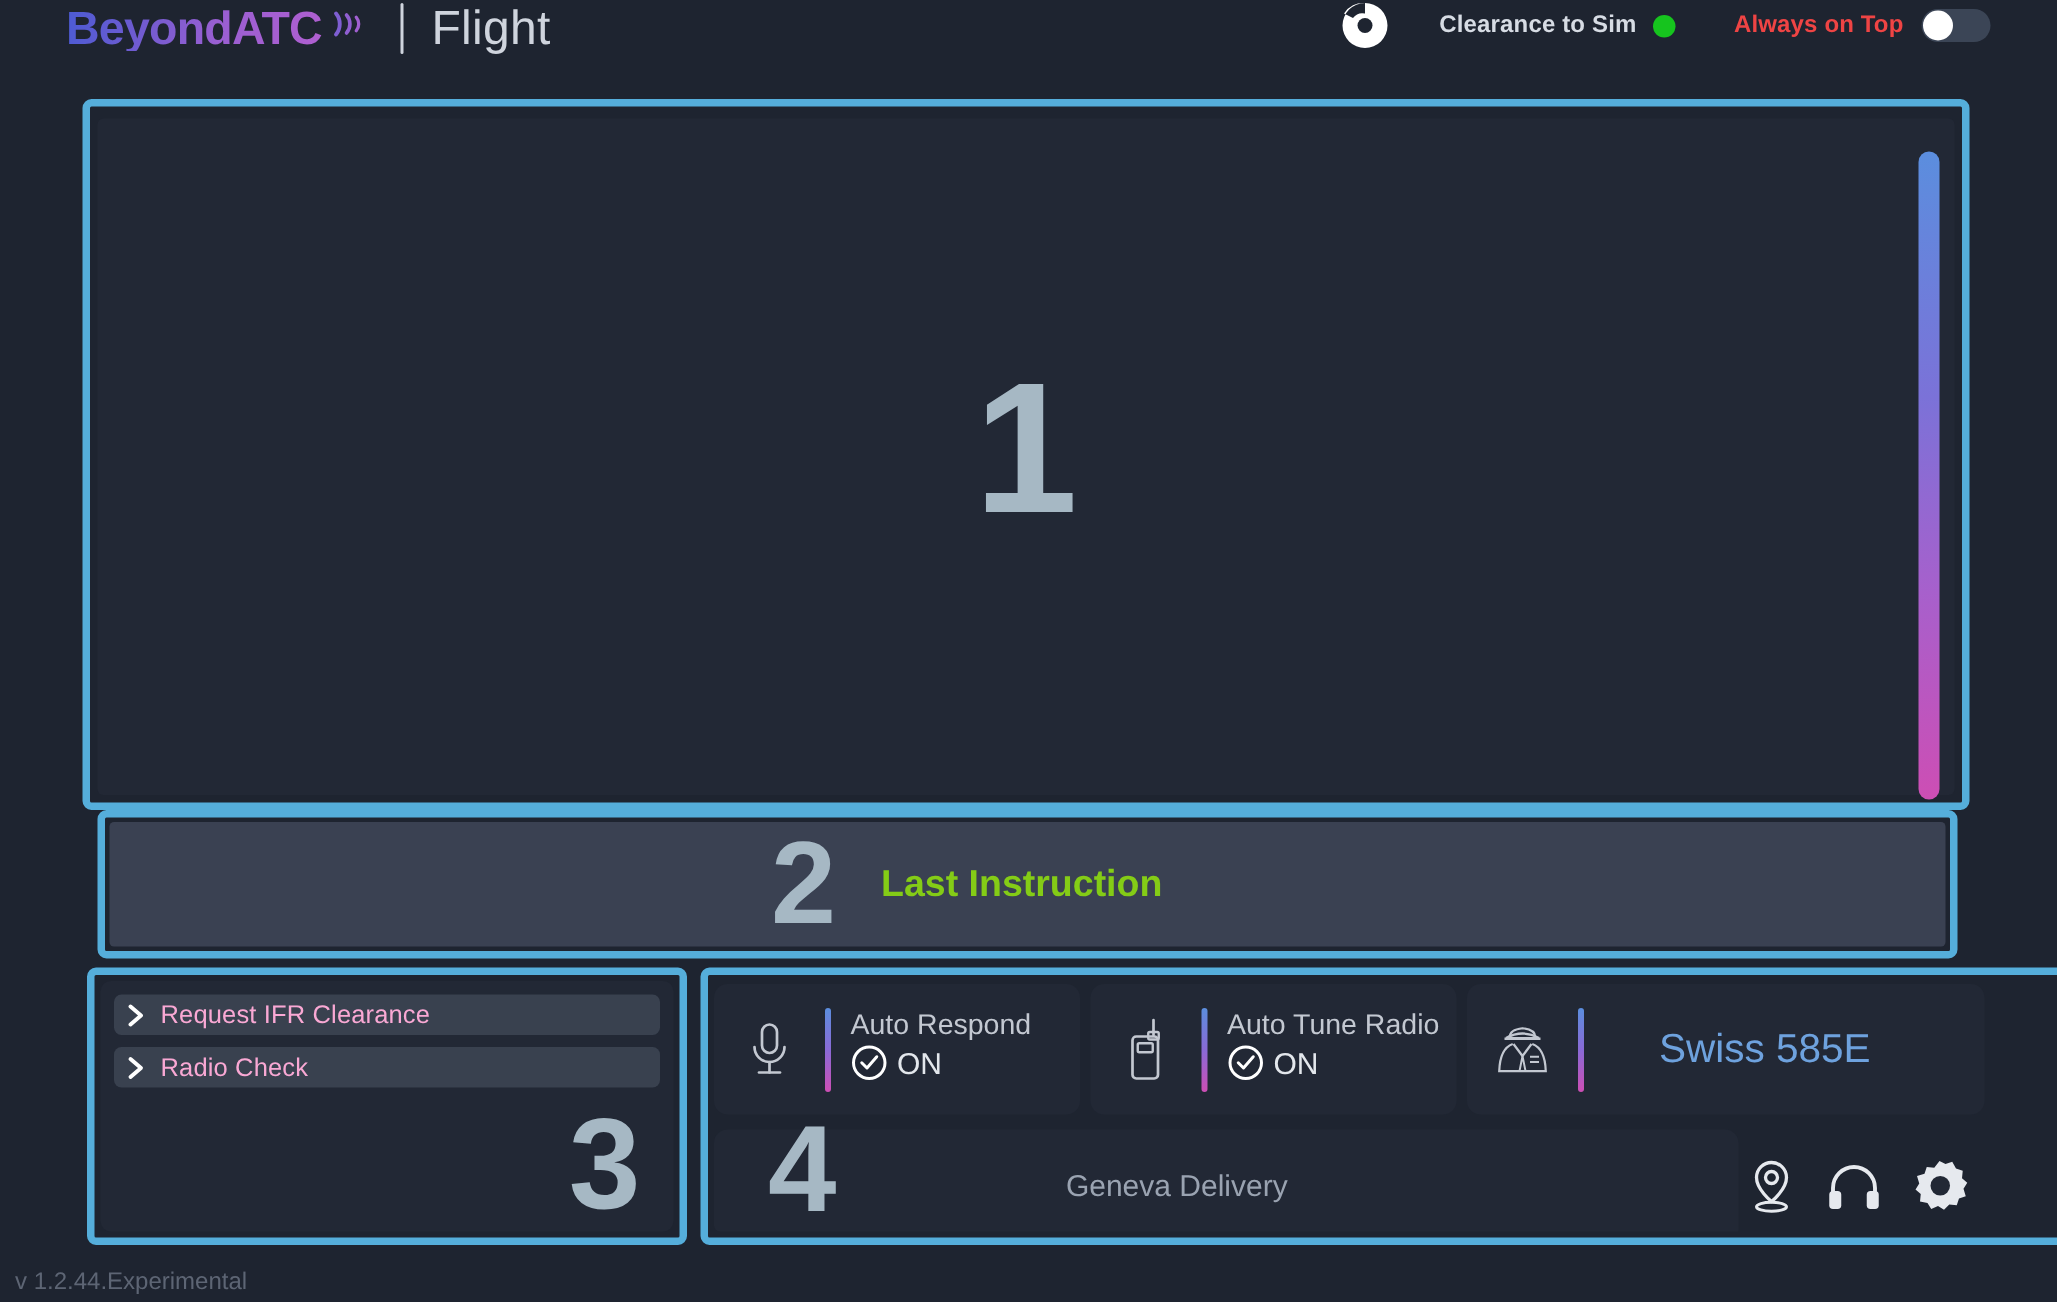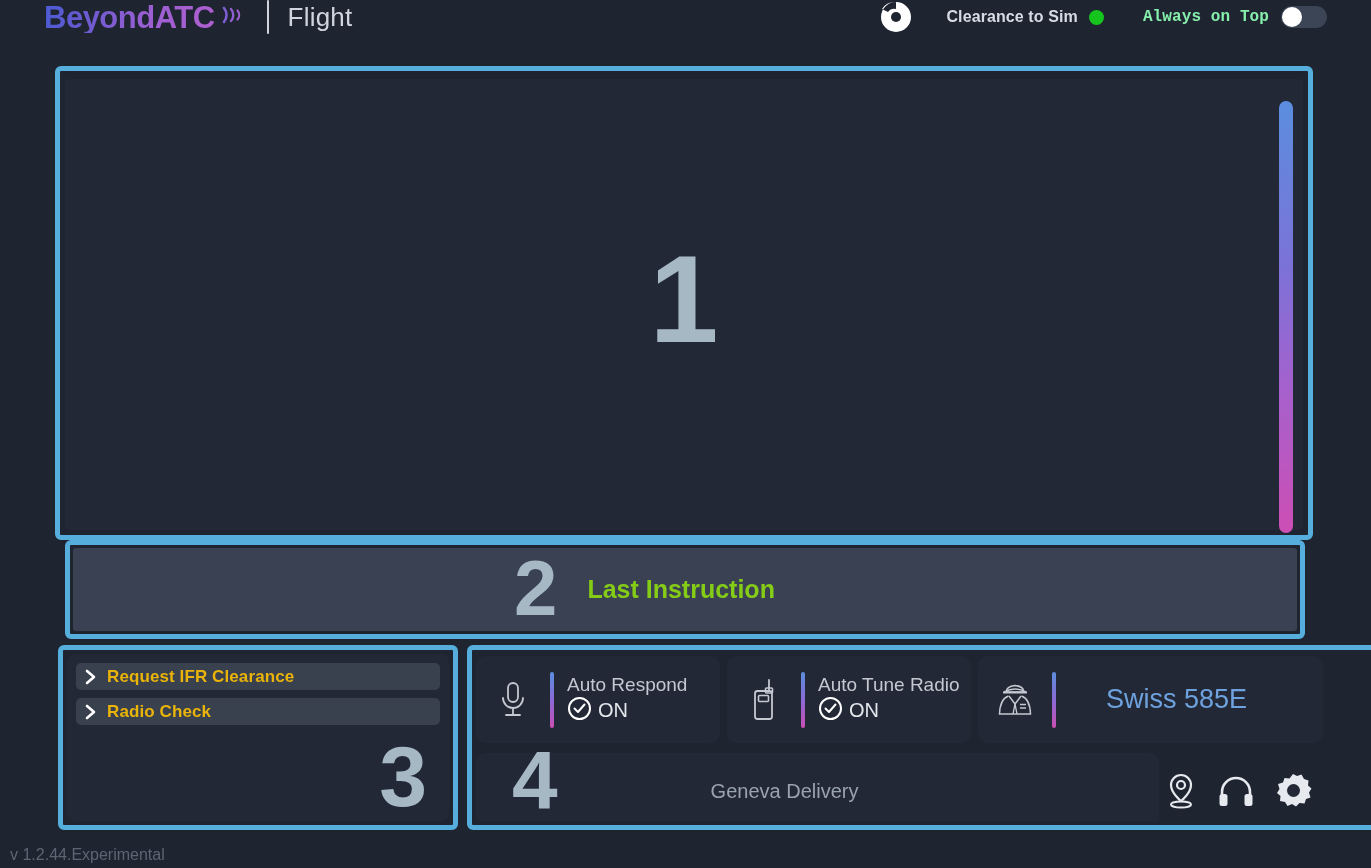--- a/index.html
+++ b/index.html
@@ -50,21 +50,21 @@
 
   #brand-divider {
     width: 2px;
     height: 34px;
     background: #cfd4dd;
     margin: 0 19px 0 21px;
     border-radius: 1px;
   }
 
   #page-title {
-    font-size: 26px;
+    font-size: 32px;
     color: #cfd4dd;
     font-weight: 400;
     letter-spacing: 0.2px;
   }
 
   #topbar-right {
     margin-left: auto;
     margin-right: 44px;
     display: flex;
     align-items: center;
@@ -87,23 +87,22 @@
   }
 
   #aot-block {
     display: flex;
     align-items: center;
     margin-left: 39px;
   }
   #aot-label {
     font-size: 16px;
     font-weight: bold;
-    color: #86efac;
+    color: #ef4444;
     letter-spacing: 0.1px;
-    font-family: Liberation Mono, monospace;
   }
   #aot-toggle {
     width: 46px; height: 22px;
     border-radius: 11px;
     background: #3b4556;
     margin-left: 12px;
     position: relative;
     cursor: pointer;
   }
   #aot-knob {
@@ -203,24 +202,23 @@
   }
   #menu-btn-0 { top: 9px; }
   #menu-btn-1 { top: 44px; }
   .menu-btn-chevron {
     margin-left: 8px;
     display: flex;
     align-items: center;
   }
   .menu-btn-label {
     font-size: 17px;
-    color: #eab308;
+    color: #f9a8d4;
     margin-left: 9px;
     letter-spacing: 0.1px;
-    font-weight: bold;
   }
   #panel-3-number {
     position: absolute;
     right: 22px; bottom: 2px;
     font-size: 86px;
     font-weight: bold;
     color: #a6b8c4;
     line-height: 1;
   }
 

